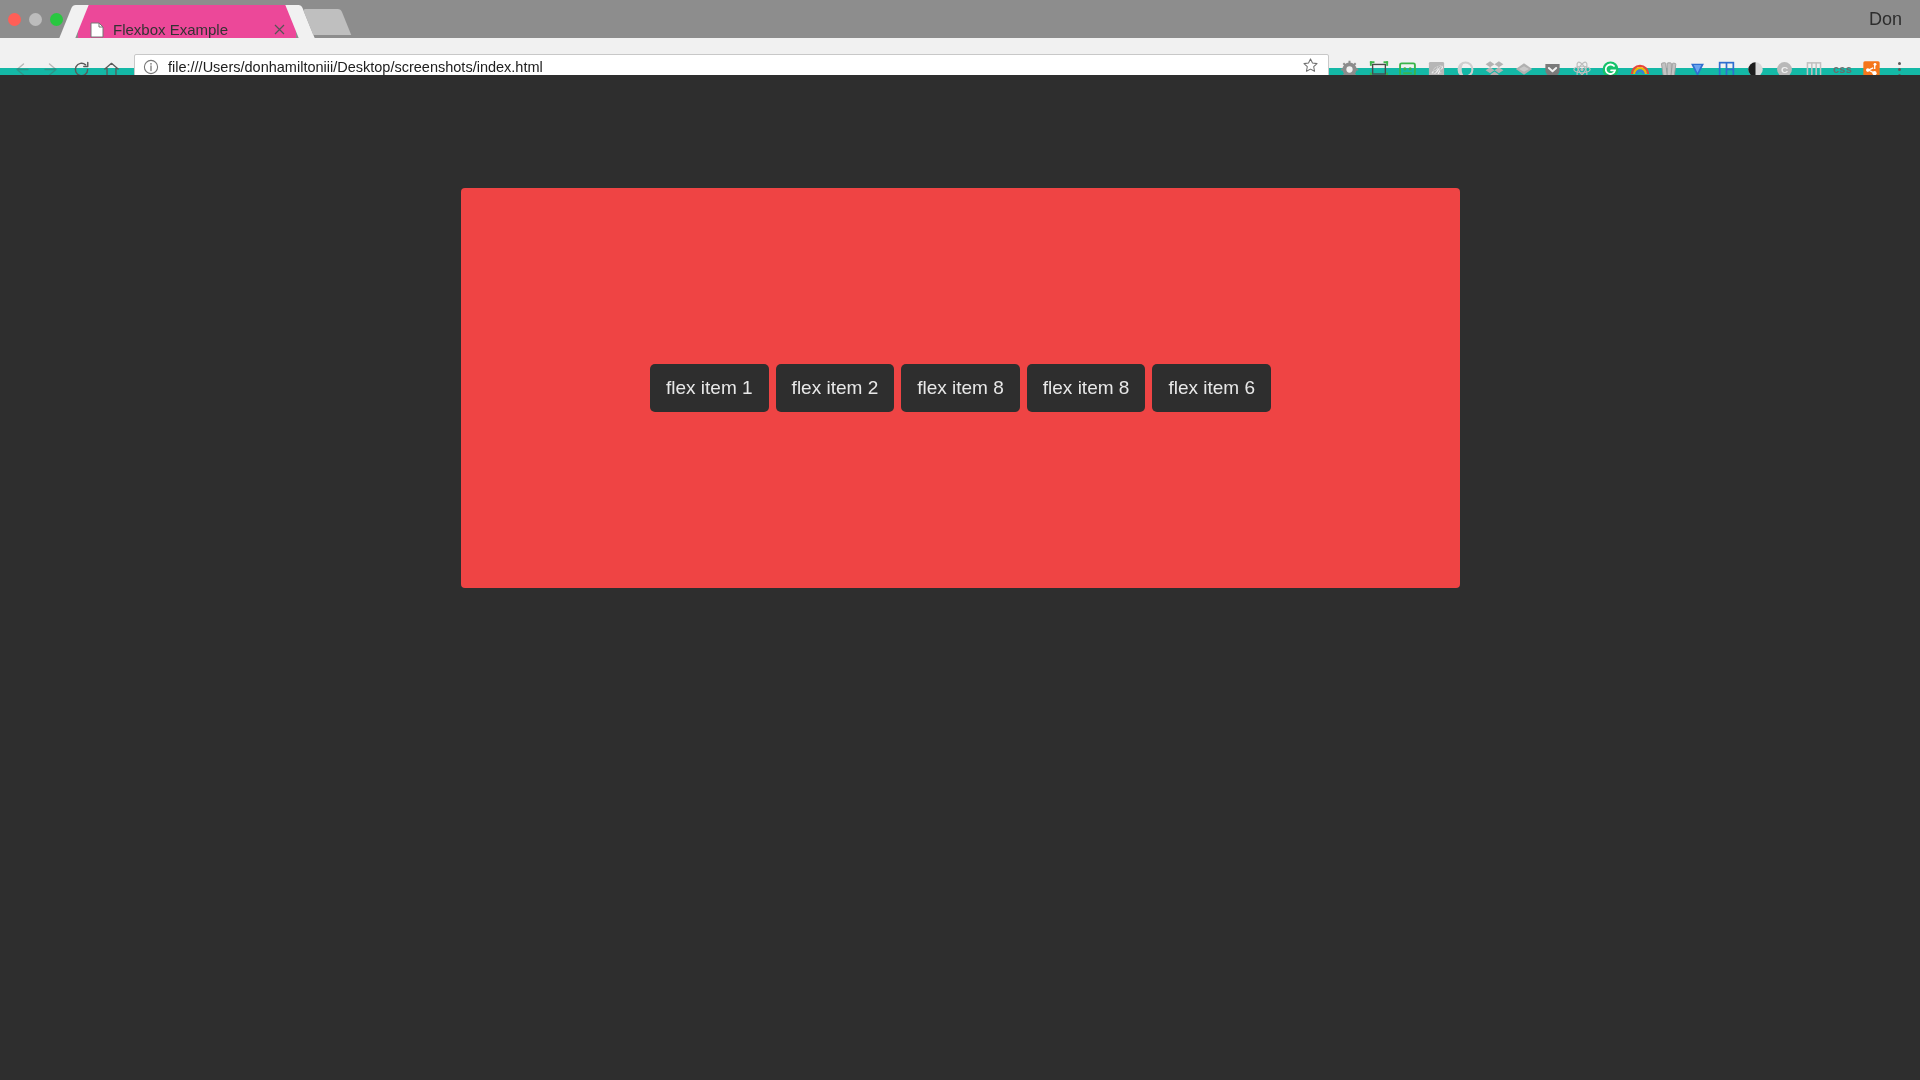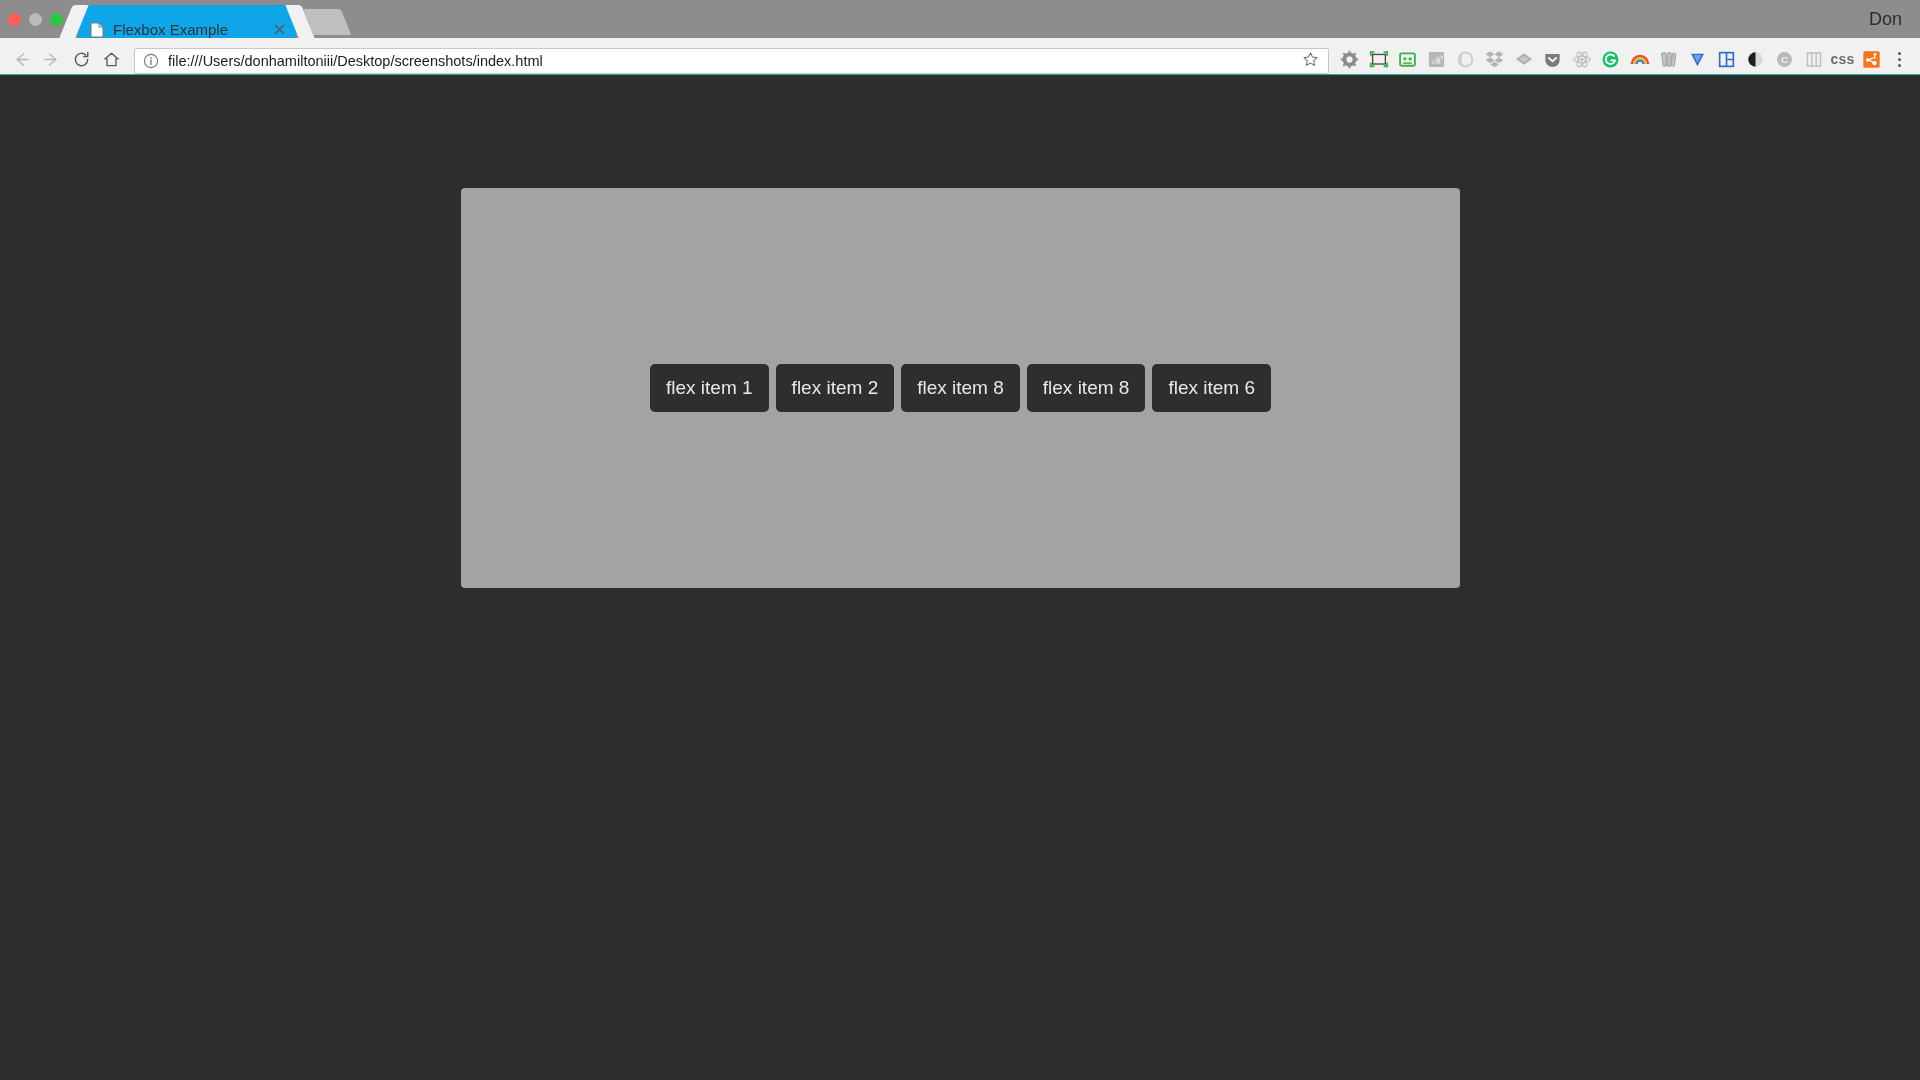--- a/index.html
+++ b/index.html
@@ -32,21 +32,21 @@
   }
   .light { width: 13px; height: 13px; border-radius: 50%; display: block; }
   .light.red { background: #ff5f57; }
   .light.yellow { background: #bcbcbc; }
   .light.green { background: #28c840; }
 
   .tab {
     position: absolute;
     left: 78px; bottom: 0;
     width: 218px; height: 33px;
-    background: #0ea5e9;
+    background: #ec4899;
     border-top-left-radius: 3px;
     border-top-right-radius: 3px;
     display: flex;
     align-items: center;
     padding: 16px 8px 0 12px;
     transform: skew(0deg);
   }
   .tab::before {
     content: "";
     position: absolute;
@@ -99,23 +99,23 @@
     position: absolute;
     right: 18px; top: 9px;
     font-size: 18px;
     color: #2d2d2d;
   }
 
   .toolbar {
     height: 37px;
     background: #f1f1f1;
     display: flex;
-    align-items: flex-end;
-    padding: 0 8px 0 6px;
-    border-bottom: 1px solid #14b8a6;
+    align-items: flex-start;
+    padding: 16px 8px 0 6px;
+    border-bottom: 7px solid #14b8a6;
   }
   .nav-btn {
     width: 30px; height: 30px;
     display: flex; align-items: center; justify-content: center;
     flex: 0 0 auto;
     border-radius: 50%;
   }
   .nav-btn.disabled { opacity: 0.38; }
 
   .omnibox {
@@ -139,21 +139,21 @@
   }
   .omnibox-star { width: 20px; height: 20px; flex: 0 0 auto; }
 
   .ext-icons { display: flex; align-items: center; gap: 0px; flex: 0 0 auto; }
   .ext {
     width: 29px; height: 30px;
     display: flex; align-items: center; justify-content: center;
     flex: 0 0 auto;
   }
   .ext-text {
-    font-size: 14px; font-weight: bold; color: #6b6b6b;
+    font-size: 11px; font-weight: bold; color: #6b6b6b;
     letter-spacing: 0.2px;
   }
   .menu-dots {
     width: 26px; height: 30px;
     display: flex; flex-direction: column; align-items: center; justify-content: center;
     gap: 3px;
     flex: 0 0 auto;
   }
   .menu-dots i { width: 3px; height: 3px; border-radius: 50%; background: #5a5a5a; display: block; }
 
@@ -163,21 +163,21 @@
     height: 1005px;
     background: #2e2e2e;
     position: relative;
   }
   .flex-container {
     position: absolute;
     left: 461px;
     top: 113px;
     width: 999px;
     height: 400px;
-    background: #a3a3a3;
+    background: #ef4444;
     border-radius: 4px;
     display: flex;
     flex-direction: row;
     justify-content: center;
     align-items: center;
     gap: 7px;
   }
   .flex-item {
     background: #2e2e2e;
     color: #e8e8e8;

